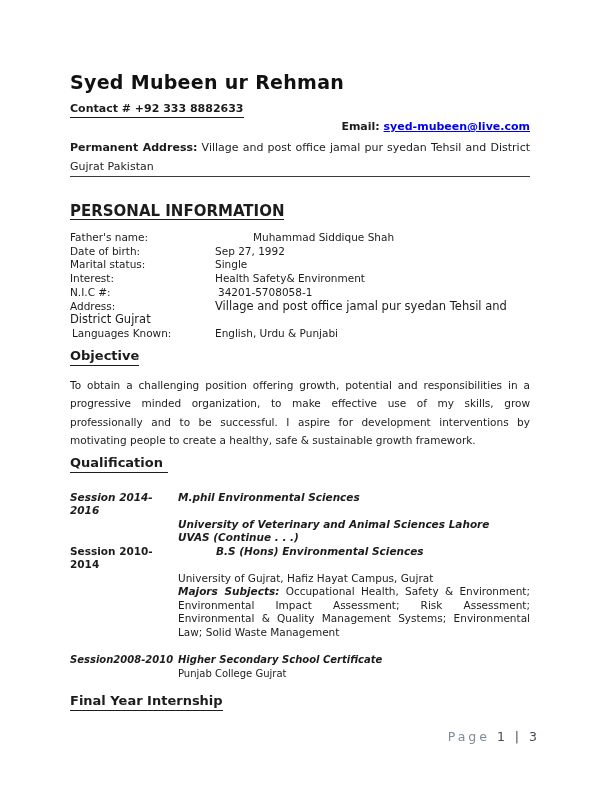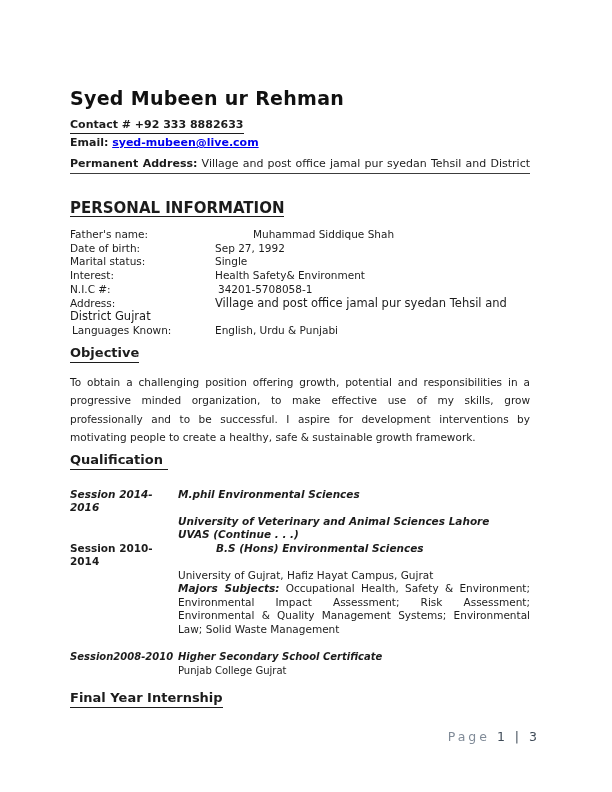--- a/index.html
+++ b/index.html
@@ -8,34 +8,33 @@
     position:relative;
     width:612px; height:792px;
     background:#ffffff;
     font-family:"DejaVu Sans","Liberation Sans",sans-serif;
     color:#1c1c1c;
     overflow:hidden;
   }
   .content {
     position:absolute; left:70px; right:82px; top:0;
     padding-top:71px;
-    margin-top:16px;
   }
   .name {
     font-size:19px; font-weight:bold; line-height:22px;
     letter-spacing:0.3px; color:#111;
   }
   .contact-line {
     margin-top:9px; font-size:11px; font-weight:bold; line-height:13px;
   }
   .contact-line .u {
     border-bottom:1.5px solid #1c1c1c; padding-bottom:2px;
   }
   .email-line {
-    margin-top:5px; font-size:11px; font-weight:bold; line-height:13px;
+    margin-top:5px; font-size:11px; font-weight:bold; line-height:13px;text-align:right;
   }
   .email-link {
     color:#0000ee; text-decoration:underline; cursor:pointer; font-weight:bold;
   }
   .perm {
     margin-top:5px; font-size:11px; line-height:19px;
     border-bottom:1px solid #3c3c3c; padding-bottom:0px;
   }
   .perm-line1 { text-align:justify; text-align-last:justify; }
   .perm-label { font-weight:bold; }
@@ -96,20 +95,21 @@
       <span class="u">Contact # +92 333 8882633</span>
     </div>
 
     <div class="email-line">
       <span>Email:</span>
       <a class="email-link">syed-mubeen@live.com</a>
     </div>
 
     <div class="perm">
       <div class="perm-line1"><span class="perm-label">Permanent Address:</span> <span>Village and post office jamal pur syedan Tehsil and District</span></div>
+      <div>Gujrat Pakistan</div>
     </div>
 
     <div class="h-caps">
       <span class="u">PERSONAL INFORMATION</span>
     </div>
 
     <div class="info-rows">
       <div class="info-row">
         <span class="info-label">Father's name:</span><span class="val-father">Muhammad Siddique Shah</span>
       </div>

